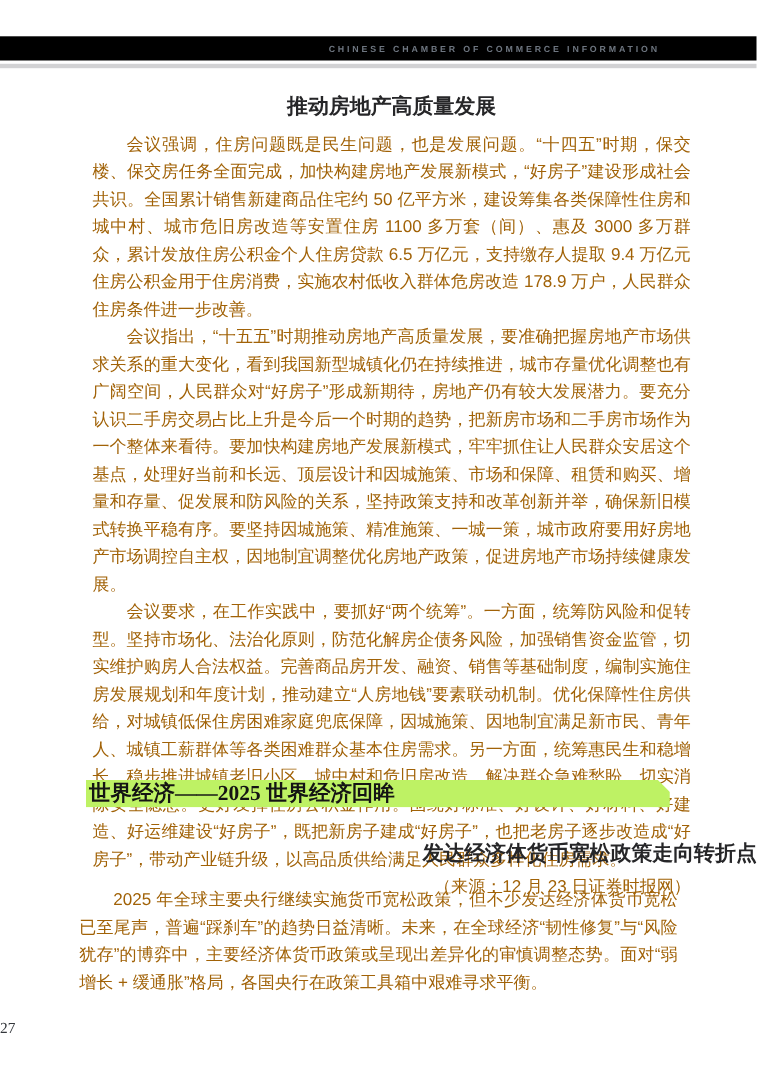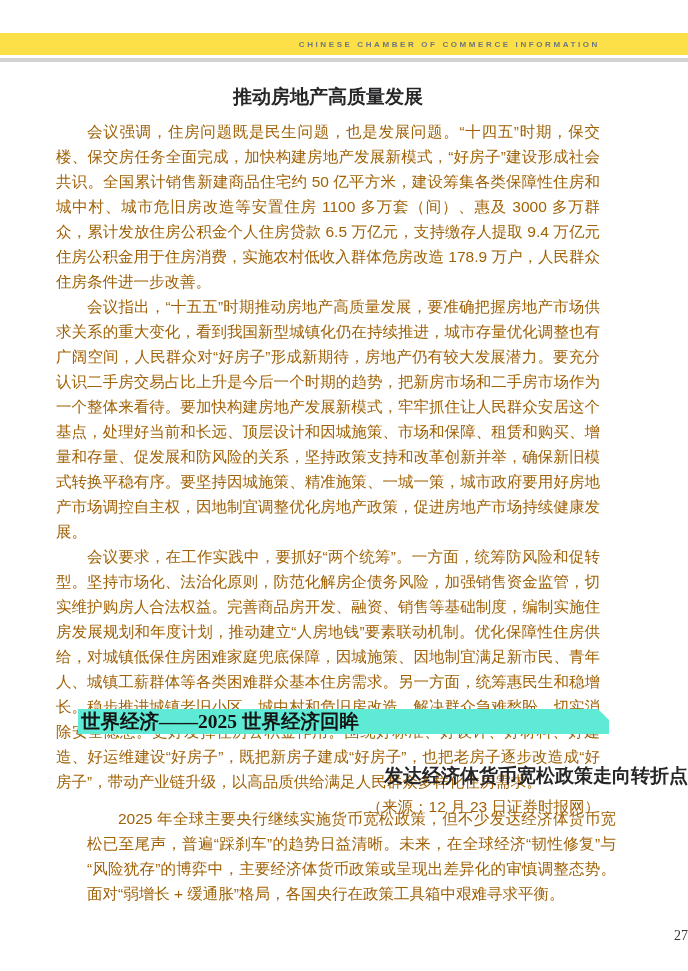--- a/index.html
+++ b/index.html
@@ -10,21 +10,21 @@
     background: #ffffff;
     overflow: hidden;
     font-family: "Liberation Sans", "DejaVu Sans", sans-serif;
   }
 
   
   .header-bar {
     position: absolute;
     top: 33px; left: 0; right: 0;
     height: 22px;
-    background: #fde047;
+    background: #000000;
     display: flex;
     align-items: center;
     justify-content: flex-end;
     padding-right: 88px;
     box-sizing: border-box;
   }
   .header-bar .banner-text {
     font-size: 8px;
     font-weight: bold;
     letter-spacing: 2.6px;
@@ -35,21 +35,21 @@
     position: absolute;
     top: 58px; left: 0; right: 0;
     height: 4px;
     background: #d2d2d4;
   }
 
   
   .content {
     position: absolute;
     top: 84px;
-    left: 56px;
+    left: 84px;
     width: 544px;
   }
   .article-title {
     margin: 0 0 9px 0;
     text-align: center;
     font-size: 19px;
     font-weight: bold;
     color: #262628;
   }
   .body-par {
@@ -68,46 +68,45 @@
     top: 709px;
     left: 0; right: 0;
   }
   .section-ribbon {
     margin-left: 78px;
     width: 531px;
     height: 25px;
     line-height: 25px;
     padding-left: 3px;
     box-sizing: border-box;
-    background: #5eead4;
+    background: #bef264;
     clip-path: polygon(0 0, calc(100% - 11px) 0, 100% 11px, 100% 100%, 0 100%);
     font-family: "Liberation Serif", "DejaVu Serif", serif;
     font-weight: bold;
     font-size: 19.5px;
     color: #141414;
     white-space: nowrap;
   }
   .subsection-title {
     margin: 29px 0 0 0;
     text-align: right;
     font-size: 19px;
     font-weight: bold;
     color: #262628;
   }
   .section2 .par-wrap {
     padding: 17px 72px 0 72px;
-    margin-left: 15px;
   }
 
   
   .page-number {
     position: absolute;
     bottom: 27px;
     left: 0; right: 0;
-    text-align: right;
+    text-align: left;
     font-family: "Liberation Serif", "DejaVu Serif", serif;
     font-size: 14px;
     color: #33363b;
   }
 </style>
 </head>
 <body>
 
 <div class="page">
 

